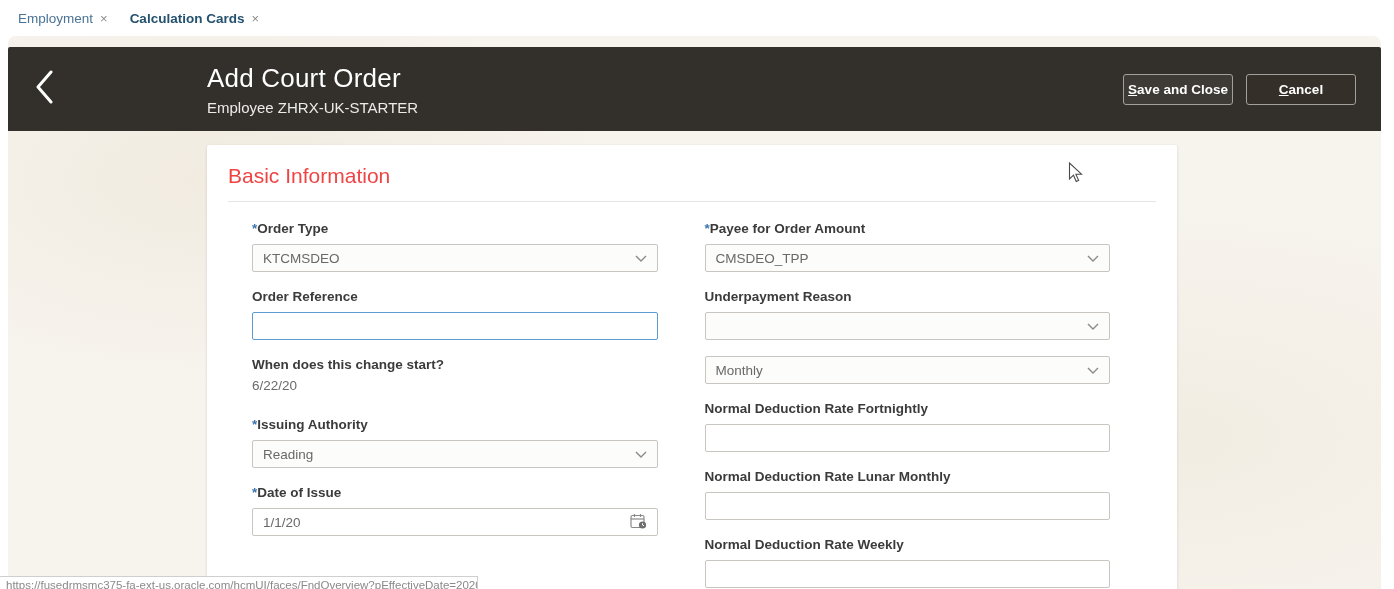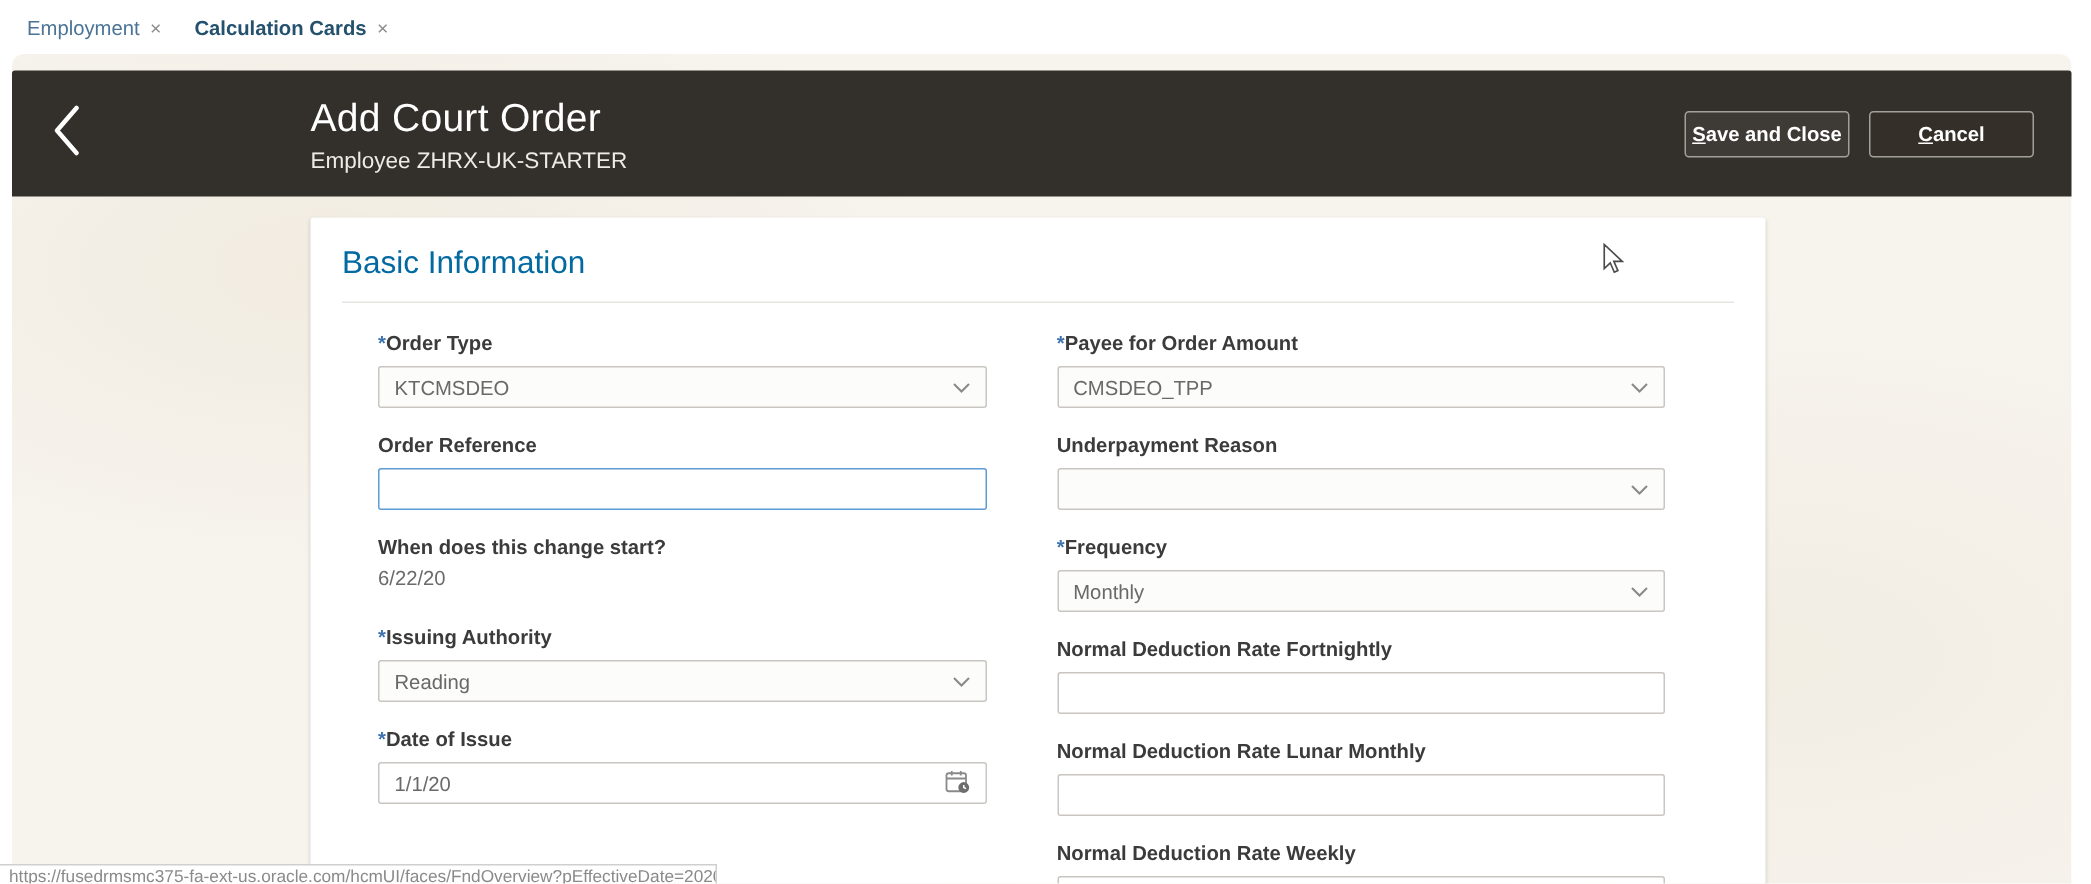--- a/index.html
+++ b/index.html
@@ -35,21 +35,21 @@
   .hdr-actions { margin-left:auto; margin-right:25px; display:flex; gap:13px; }
   .hdr-btn { min-width:110px; height:31px; padding:0 0; background:#343029; color:#fff;
              border:1px solid #a39f99; border-radius:3px; font-family:"Liberation Sans",sans-serif;
              font-size:13.5px; font-weight:bold; cursor:pointer; }
   .hdr-btn.primary { background:#3e3a35; }
   .hdr-btn::first-letter { text-decoration:underline; }
 
   
   .card { position:absolute; left:199px; top:109px; width:970px; height:620px; background:#ffffff;
           border-radius:2px; box-shadow:0 1px 3px rgba(0,0,0,.14); padding-top:19px; }
-  .section-title { font-size:21px; font-weight:400; color:#0369a1; margin:0 21px 13px 21px; }
+  .section-title { font-size:21px; font-weight:400; color:#ef4444; margin:0 21px 13px 21px; }
   .section-divider { height:1px; background:#e7e5e2; margin:0 21px; }
 
   .formgrid { display:grid; grid-template-columns:1fr 1fr; column-gap:47px; margin:18px 67px 0 45px; }
 
   .field { margin-bottom:16px; }
   .flabel { font-size:13.5px; font-weight:bold; color:#3b3b3b; margin-bottom:6px; line-height:18px; }
   .req { color:#3d74b0; }
   .control { height:28px; border:1px solid #c9c6c1; border-radius:2px; display:flex; align-items:center;
              padding:0 10px; font-size:13.5px; color:#696969; background:#fff; width:100%;gap:32px; }
   .select { background:#fcfcfb; justify-content:space-between; cursor:pointer; }
@@ -186,21 +186,20 @@
             <span></span>
             <span class="chev">
               <svg width="12" height="7" viewBox="0 0 12 7">
                   <polyline points="1,1 6,6 11,1" fill="none" stroke="#8a8a8a" stroke-width="1.4"></polyline>
                 </svg>
             </span>
           </div>
         </div>
 
         <div class="field">
-          <div class="flabel"><span class="req">*</span><span>Frequency</span></div>
           <div class="control select">
             <span>Monthly</span>
             <span class="chev">
               <svg width="12" height="7" viewBox="0 0 12 7">
                   <polyline points="1,1 6,6 11,1" fill="none" stroke="#8a8a8a" stroke-width="1.4"></polyline>
                 </svg>
             </span>
           </div>
         </div>
 

